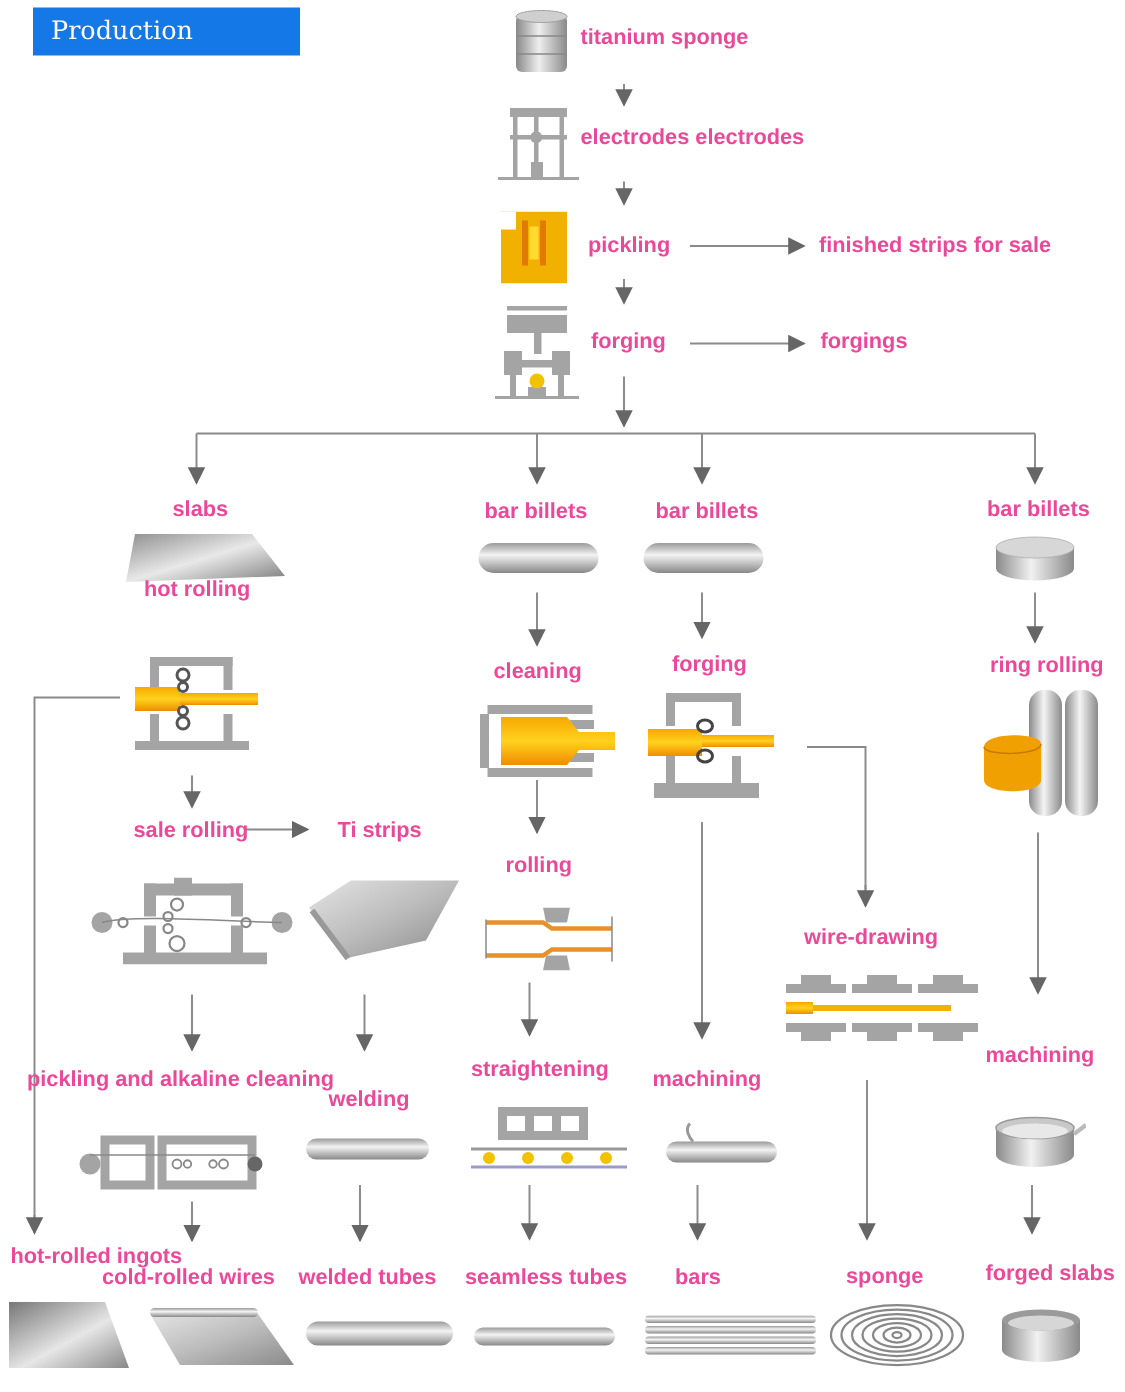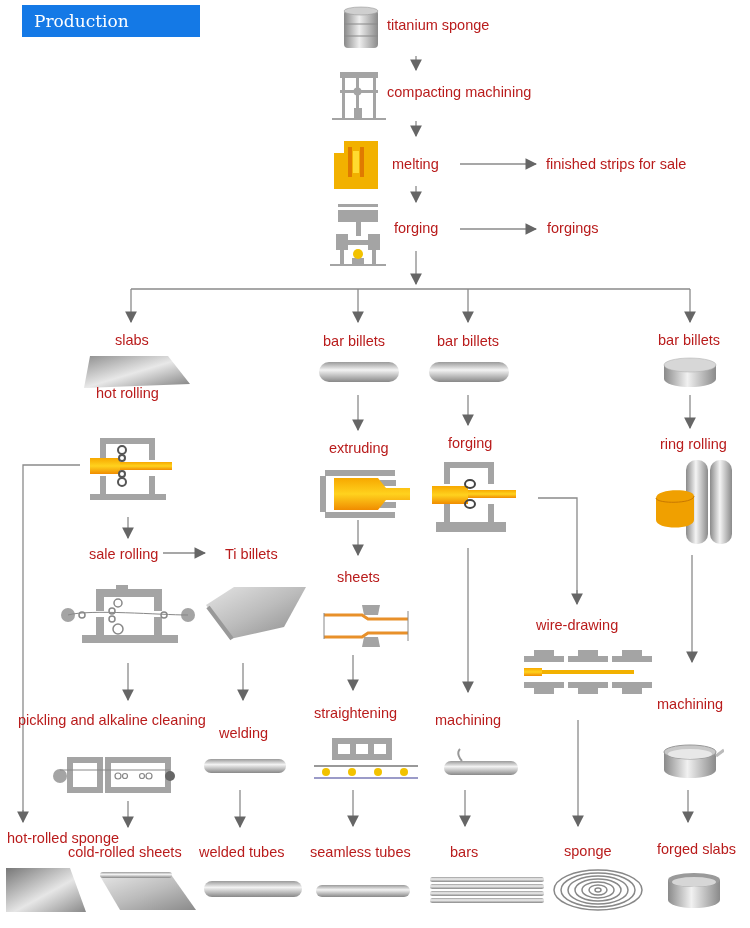--- a/index.html
+++ b/index.html
@@ -1,18 +1,18 @@
 <!DOCTYPE html>
 <html><head>
 <meta charset="utf-8">
 <style>
   html, body { margin:0; padding:0; background:#ffffff; }
   body { width:750px; height:928px; position:relative; overflow:hidden; font-family:"Liberation Sans", sans-serif; color:#222; }
   .abs { position:absolute; }
-  .lbl { position:absolute; font-size:14.5px; color:#b91c1c; white-space:nowrap; line-height:1; }
+  .lbl { position:absolute; font-size:14.5px; color:#ec4899; white-space:nowrap; line-height:1;font-weight:bold; }
   .header { position:absolute; left:22px; top:5px; width:178px; height:32px; background:#1479e6; color:#fff;
             font-family:"DejaVu Serif", serif; font-size:17px; line-height:32px; text-indent:12px; }
   svg.lines { position:absolute; left:0; top:0; }
   .gray { fill:#a4a4a4; }
 </style>
 </head>
 <body>
 
 <div class="header">Production process</div>
 
@@ -373,46 +373,46 @@
       <ellipse cx="46" cy="22" rx="3" ry="2"></ellipse>
   </g>
 </svg>
 <svg class="abs" style="left:666px;top:872px" width="56" height="38">
   <path d="M2,8 L2,28 A26,8 0 0 0 54,28 L54,8 Z" fill="url(#dsk)"></path>
     <ellipse cx="28" cy="8" rx="26" ry="7" fill="#9a9a9a"></ellipse>
     <ellipse cx="28" cy="10" rx="22" ry="5" fill="#d6d6d6"></ellipse>
 </svg>
 
 <div class="lbl" style="left:387px;top:18px">titanium sponge</div>
-<div class="lbl" style="left:387px;top:85px">compacting machining</div>
-<div class="lbl" style="left:392px;top:157px">melting</div>
+<div class="lbl" style="left:387px;top:85px">electrodes electrodes</div>
+<div class="lbl" style="left:392px;top:157px">pickling</div>
 <div class="lbl" style="left:546px;top:157px">finished strips for sale</div>
 <div class="lbl" style="left:394px;top:221px">forging</div>
 <div class="lbl" style="left:547px;top:221px">forgings</div>
 
 <div class="lbl" style="left:115px;top:333px">slabs</div>
 <div class="lbl" style="left:323px;top:334px">bar billets</div>
 <div class="lbl" style="left:437px;top:334px">bar billets</div>
 <div class="lbl" style="left:658px;top:333px">bar billets</div>
 
 <div class="lbl" style="left:96px;top:386px">hot rolling</div>
-<div class="lbl" style="left:329px;top:441px">extruding</div>
+<div class="lbl" style="left:329px;top:441px">cleaning</div>
 <div class="lbl" style="left:448px;top:436px">forging</div>
 <div class="lbl" style="left:660px;top:437px">ring rolling</div>
 
 <div class="lbl" style="left:89px;top:547px">sale rolling</div>
-<div class="lbl" style="left:225px;top:547px">Ti billets</div>
-<div class="lbl" style="left:337px;top:570px">sheets</div>
+<div class="lbl" style="left:225px;top:547px">Ti strips</div>
+<div class="lbl" style="left:337px;top:570px">rolling</div>
 <div class="lbl" style="left:536px;top:618px">wire-drawing</div>
 
 <div class="lbl" style="left:18px;top:713px">pickling and alkaline cleaning</div>
 <div class="lbl" style="left:219px;top:726px">welding</div>
 <div class="lbl" style="left:314px;top:706px">straightening</div>
 <div class="lbl" style="left:435px;top:713px">machining</div>
 <div class="lbl" style="left:657px;top:697px">machining</div>
 
-<div class="lbl" style="left:7px;top:831px">hot-rolled sponge</div>
-<div class="lbl" style="left:68px;top:845px">cold-rolled sheets</div>
+<div class="lbl" style="left:7px;top:831px">hot-rolled ingots</div>
+<div class="lbl" style="left:68px;top:845px">cold-rolled wires</div>
 <div class="lbl" style="left:199px;top:845px">welded tubes</div>
 <div class="lbl" style="left:310px;top:845px">seamless tubes</div>
 <div class="lbl" style="left:450px;top:845px">bars</div>
 <div class="lbl" style="left:564px;top:844px">sponge</div>
 <div class="lbl" style="left:657px;top:842px">forged slabs</div>
 
 </body></html>

